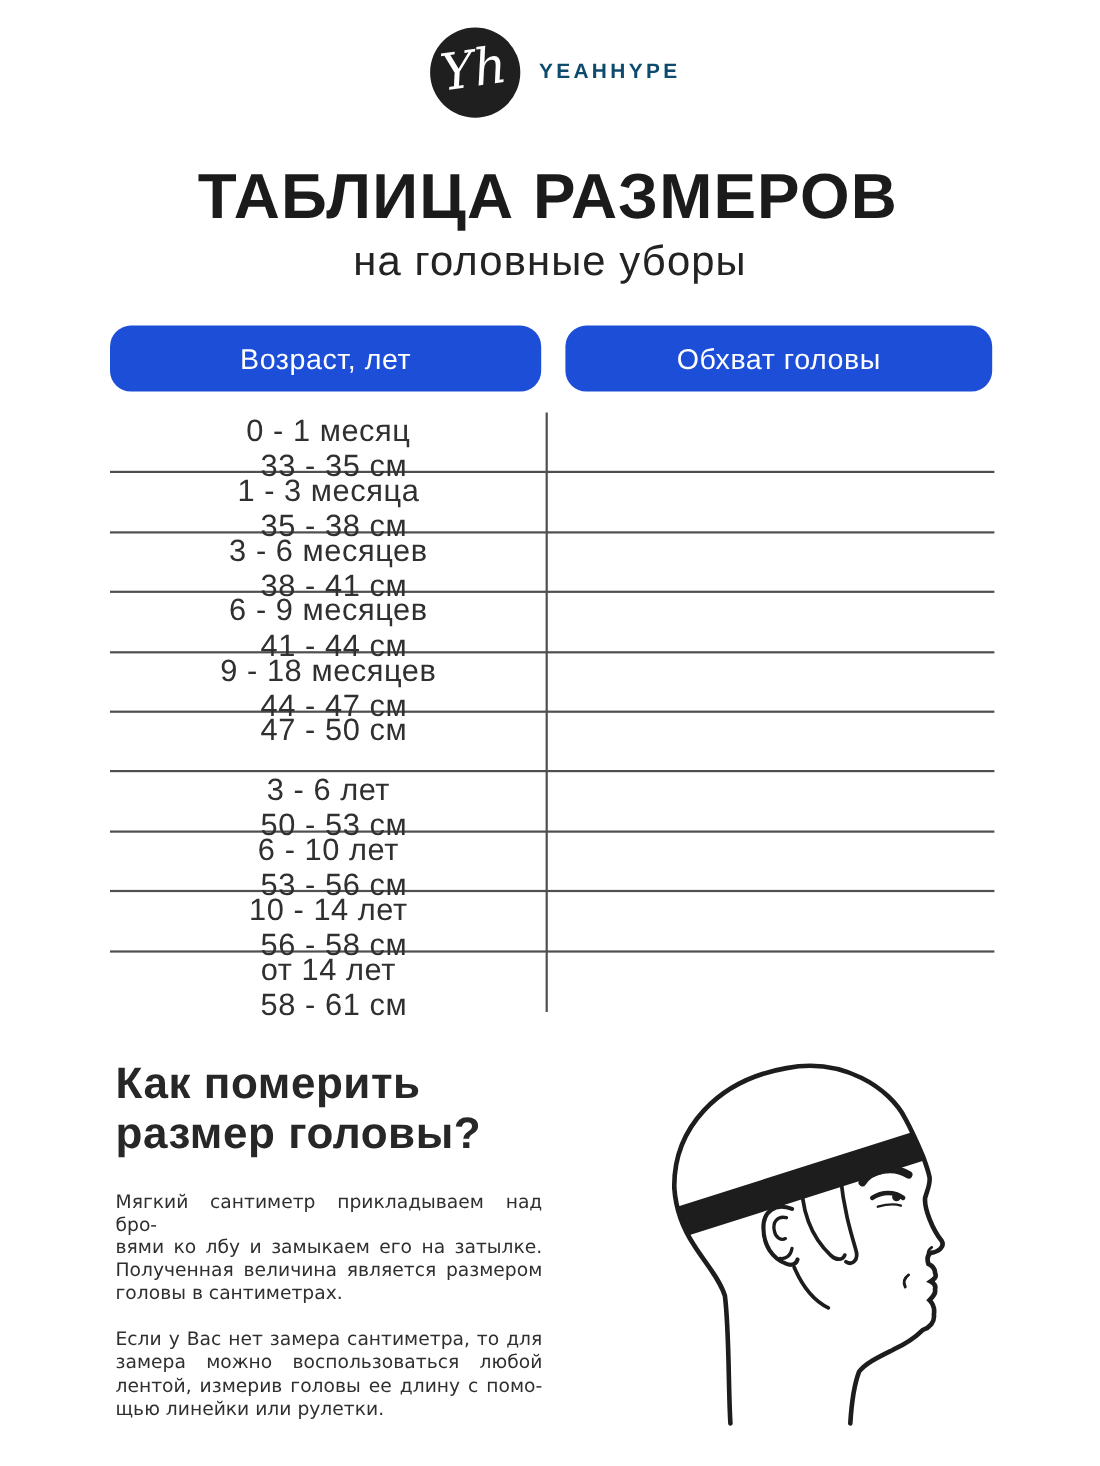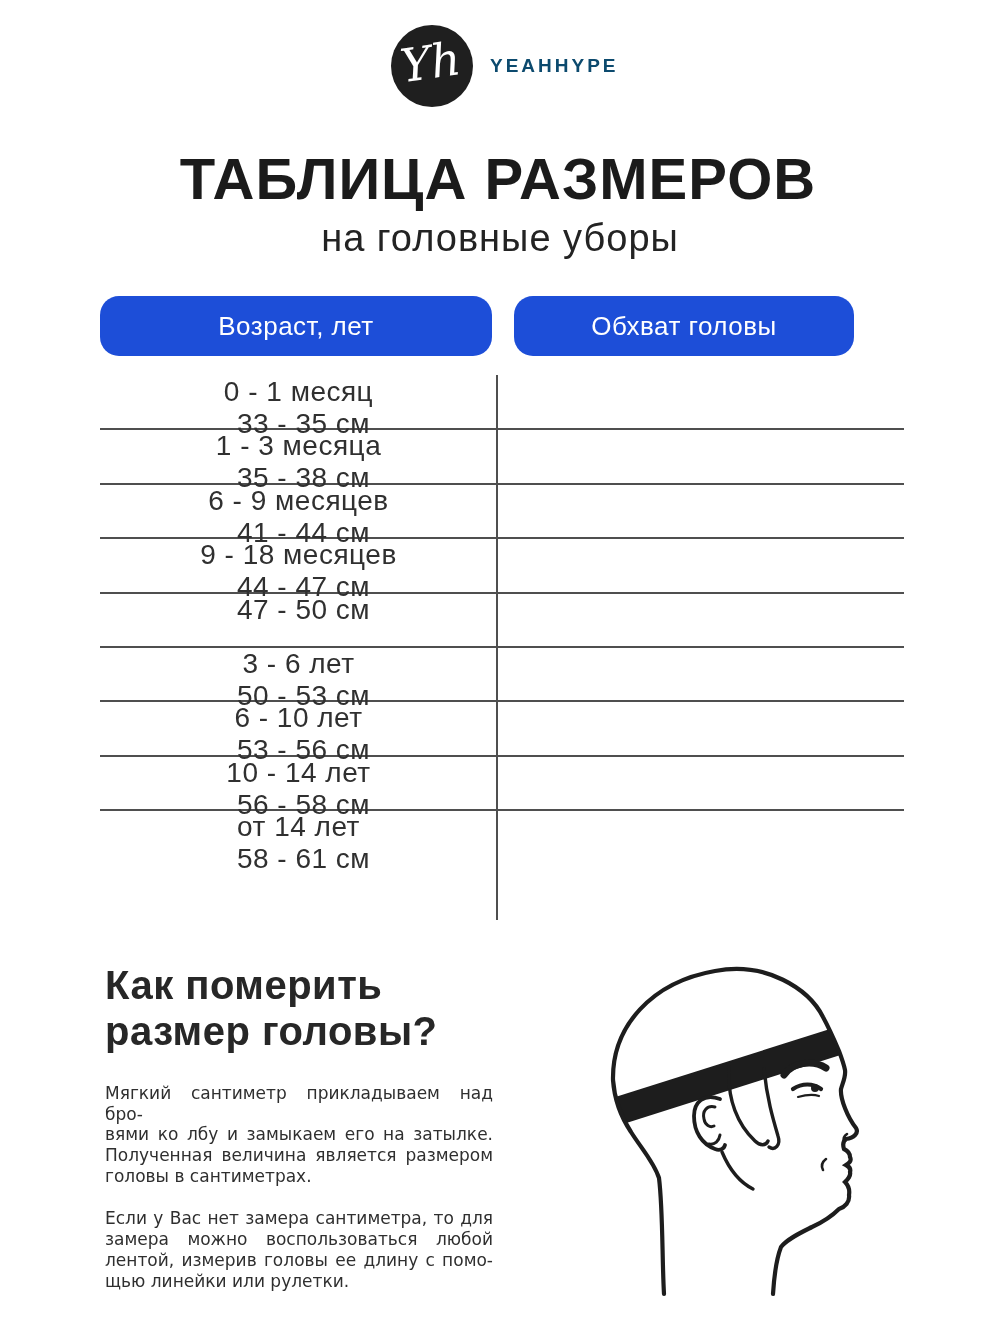--- a/index.html
+++ b/index.html
@@ -33,21 +33,21 @@
     font-size:38px;line-height:1.15;font-weight:400;letter-spacing:1px;color:#232323;
   }
 
   
   .pill{
     position:absolute;top:296px;height:60px;border-radius:19px;background:#1d4ed8;
     color:#fff;display:flex;align-items:center;justify-content:center;
     font-size:26px;letter-spacing:.5px;
   }
   .pill-age{left:100px;width:392px;}
-  .pill-size{left:514px;width:340px;}
+  .pill-size{left:514px;width:388px;}
 
   
   .size-table{position:absolute;left:100px;top:376px;width:804px;height:545px;}
   .vdivider{position:absolute;left:396px;top:-1px;width:2px;height:545px;background:#4f4f4f;}
   .trow{
     display:flex;height:54.4px;box-sizing:border-box;border-bottom:2px solid #4f4f4f;flex-direction:column;
   }
   .trow:last-child{border-bottom:none;}
   .cell{
     display:flex;align-items:center;justify-content:center;
@@ -94,20 +94,24 @@
   <div class="size-table">
     <div class="vdivider"></div>
 
     <div class="trow">
       <div class="cell cell-age">0 - 1 месяц</div>
       <div class="cell cell-size">33 - 35 см</div>
     </div>
     <div class="trow">
       <div class="cell cell-age">1 - 3 месяца</div>
       <div class="cell cell-size">35 - 38 см</div>
+    </div>
+    <div class="trow">
+      <div class="cell cell-age">3 - 6 месяцев</div>
+      <div class="cell cell-size">38 - 41 см</div>
     </div>
     <div class="trow">
       <div class="cell cell-age">6 - 9 месяцев</div>
       <div class="cell cell-size">41 - 44 см</div>
     </div>
     <div class="trow">
       <div class="cell cell-age">9 - 18 месяцев</div>
       <div class="cell cell-size">44 - 47 см</div>
     </div>
     <div class="trow">

